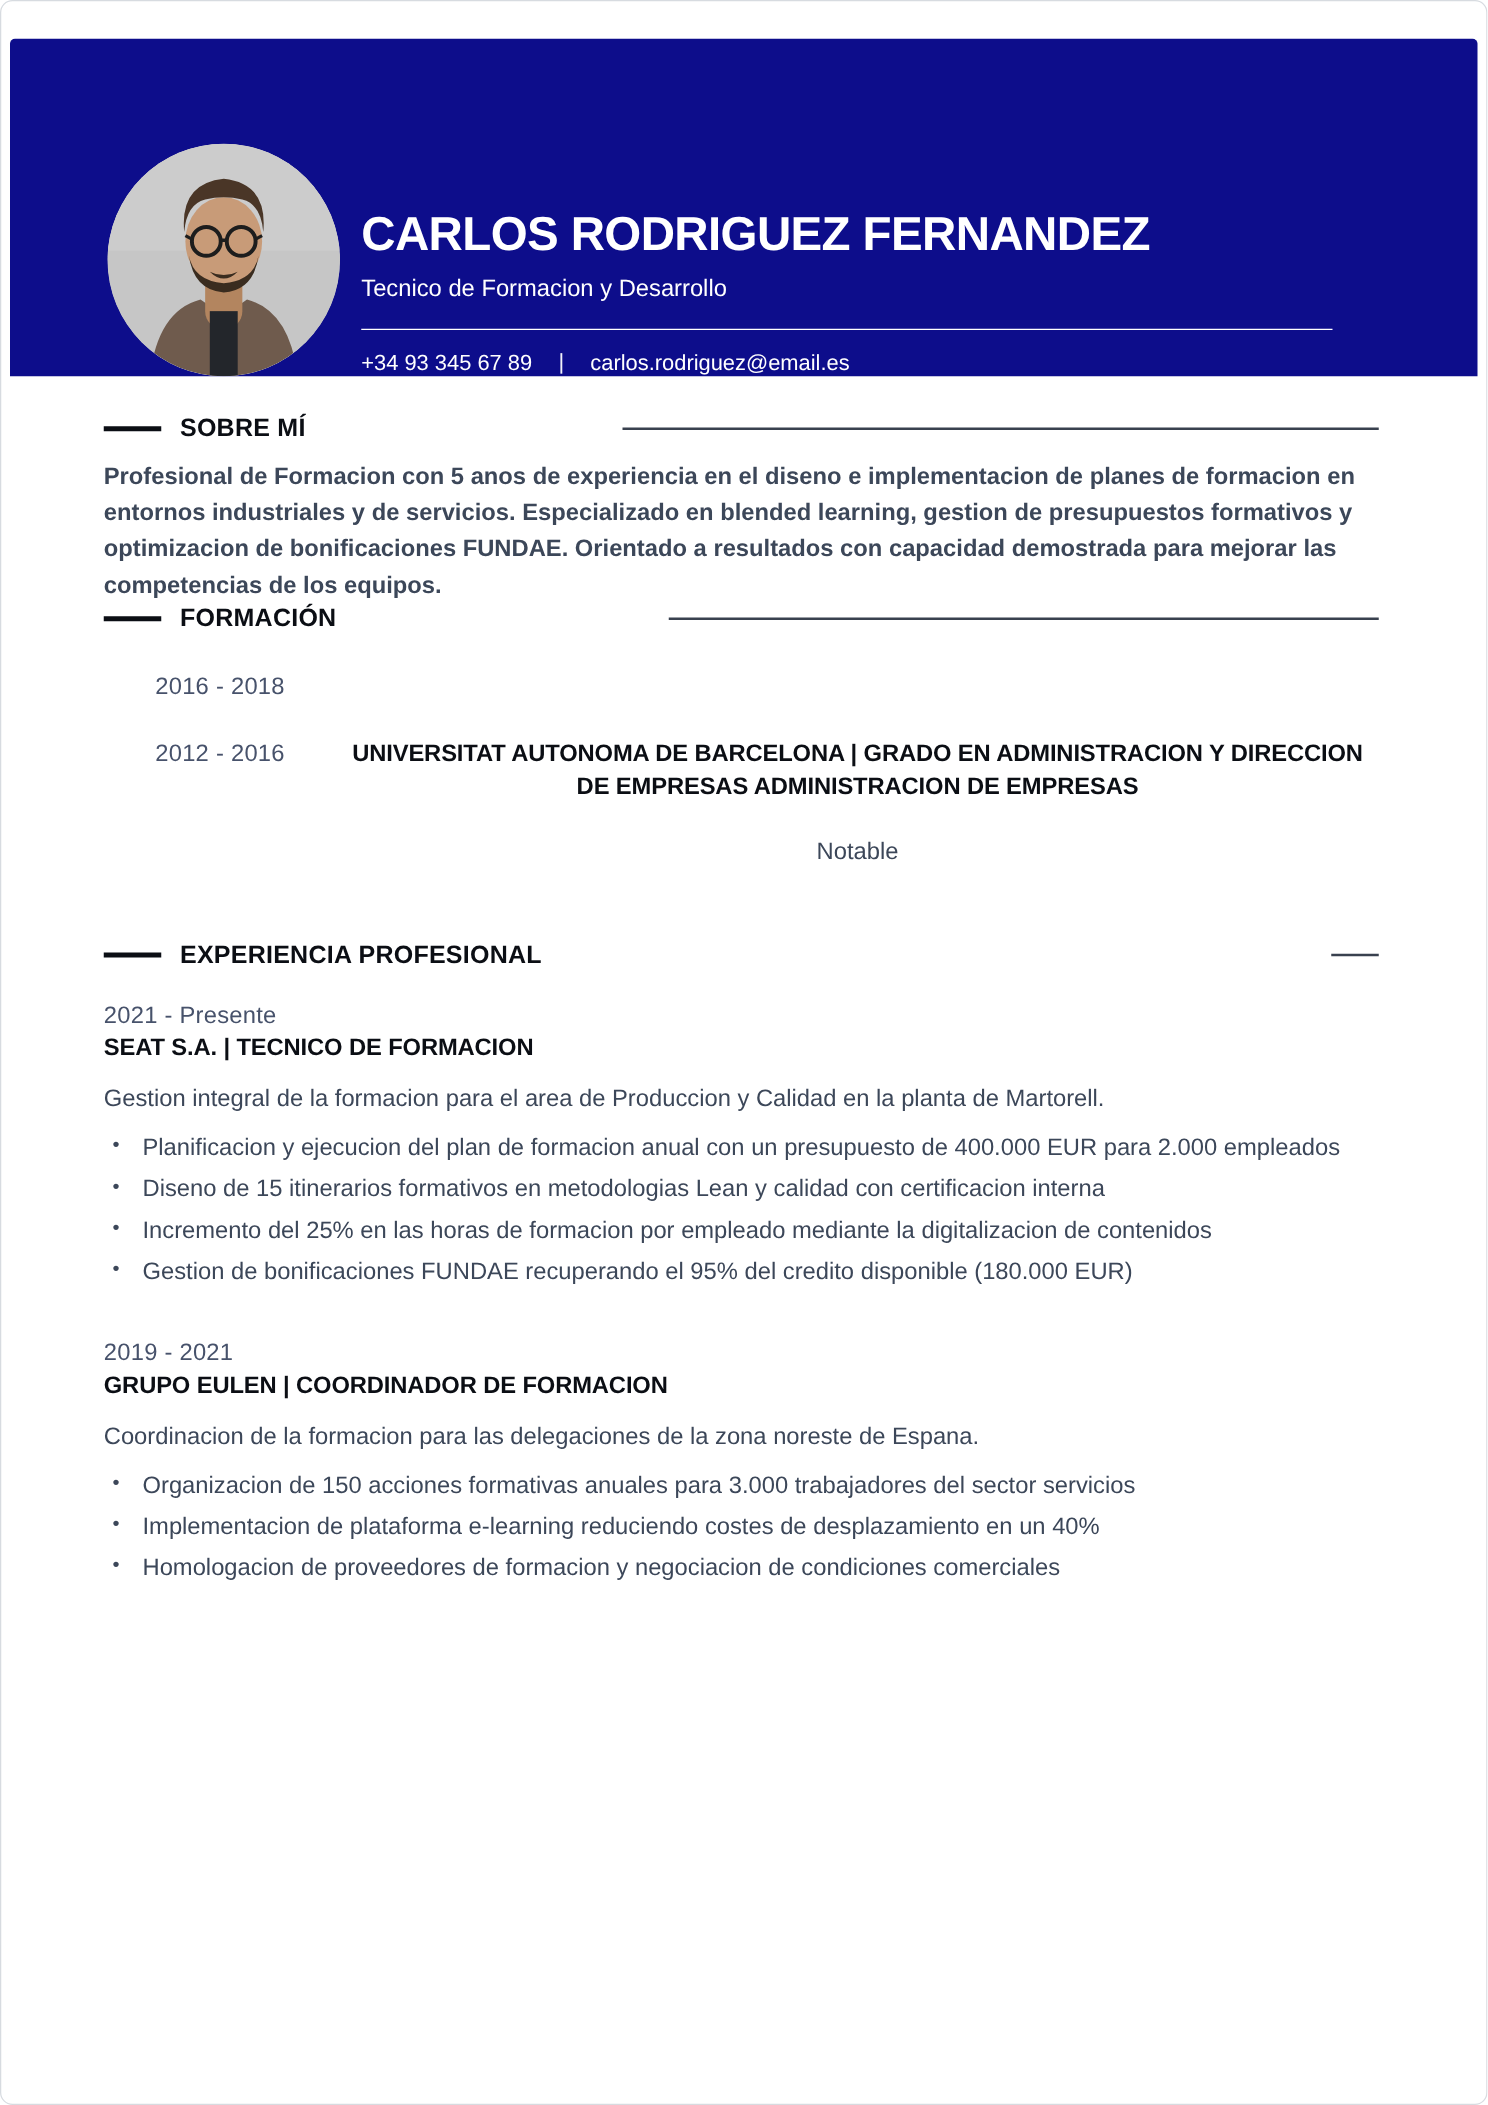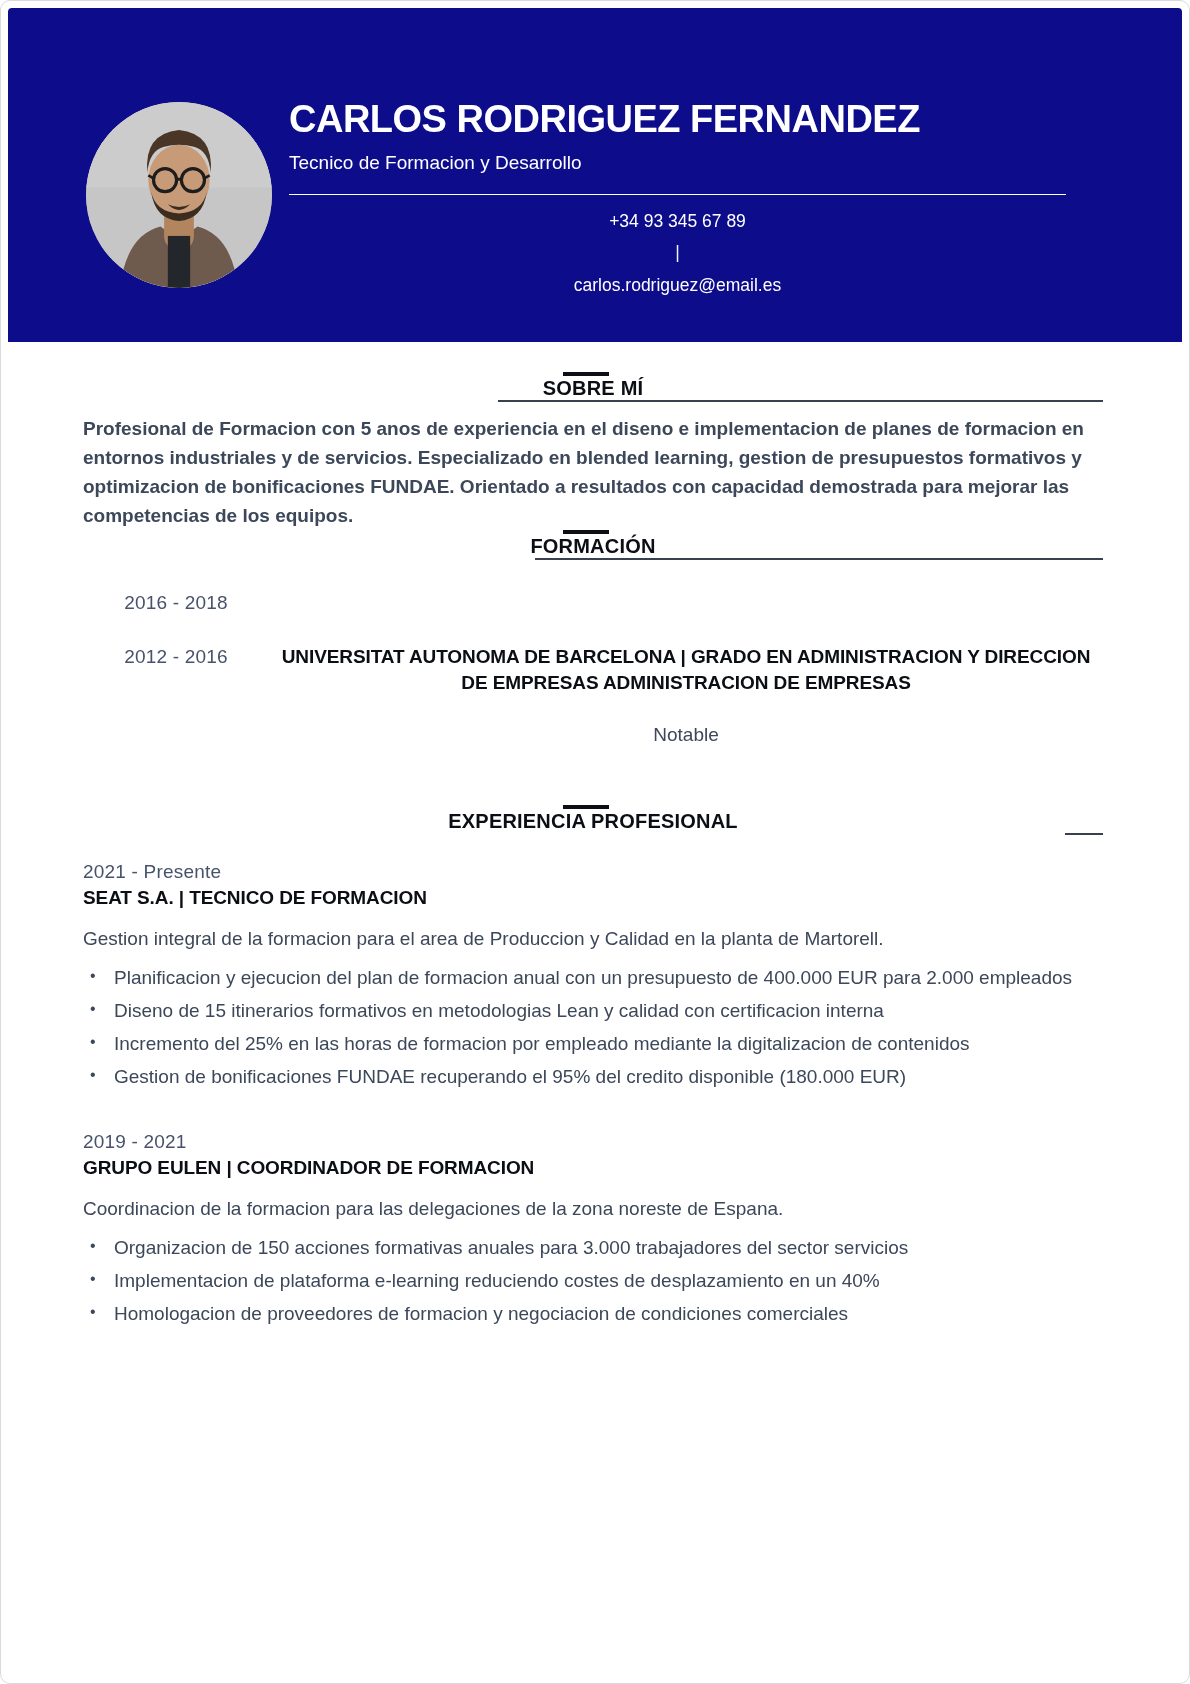--- a/index.html
+++ b/index.html
@@ -15,40 +15,40 @@
   html,body{background:#ffffff;}
   body{font-family:"Liberation Sans","DejaVu Sans",sans-serif;color:var(--body-text);}
   .page{
     width:1190px;height:1684px;background:#fff;
     border:1px solid var(--page-border);border-radius:10px;
     overflow:hidden;position:relative;padding:7px;
   }
   
   .band{
     background:var(--header-background);
-    height:334px;border-radius:4px 4px 0 0;
-    display:flex;align-items:center;position:relative;
+    height:270px;border-radius:4px 4px 0 0;
+    display:flex;align-items:flex-end;position:relative;margin-top:23px;
   }
   .avatar{
     width:186px;height:186px;border-radius:50%;overflow:hidden;
     margin:40px 0 0 78px;flex-shrink:0;background:#c7c7c7;
   }
   .avatar svg{display:block;width:100%;height:100%;}
   .header-info{flex:1;margin:44px 116px 0 17px;color:var(--header-text);}
   .name{
     font-size:38px;font-weight:700;letter-spacing:-0.5px;line-height:1.12;
     color:var(--header-text);white-space:nowrap;
   }
   .subtitle{margin-top:11px;font-size:19px;font-weight:400;}
   .header-rule{height:1px;background:#ffffff;margin-top:20px;width:100%;}
-  .contact{margin-top:16px;font-size:17.5px;display:flex;align-items:center;gap:11px;flex-direction:column;}
+  .contact{margin-top:16px;font-size:17.5px;display:flex;align-items:center;gap:21px;}
   .contact .vbar{opacity:.95;font-weight:300;transform:translateY(-1px);}
   
   main{padding:0 79px 0 75px;}
-  .sec-head{display:flex;align-items:center;flex-direction:column;}
+  .sec-head{display:flex;align-items:center;}
   .sec-head .dash{width:46px;height:4px;background:var(--heading-text);margin-right:15px;flex-shrink:0;}
   .sec-title{
     font-size:20px;font-weight:700;color:var(--heading-text);
     letter-spacing:0.2px;line-height:24px;
   }
   .rule{height:2px;background:var(--rule-color);margin-left:auto;align-self:center;}
   .rule-about{width:605px;}
   .rule-education{width:568px;}
   .rule-experience{width:38px;}
   .sec-about .sec-head{margin-top:30px;}

